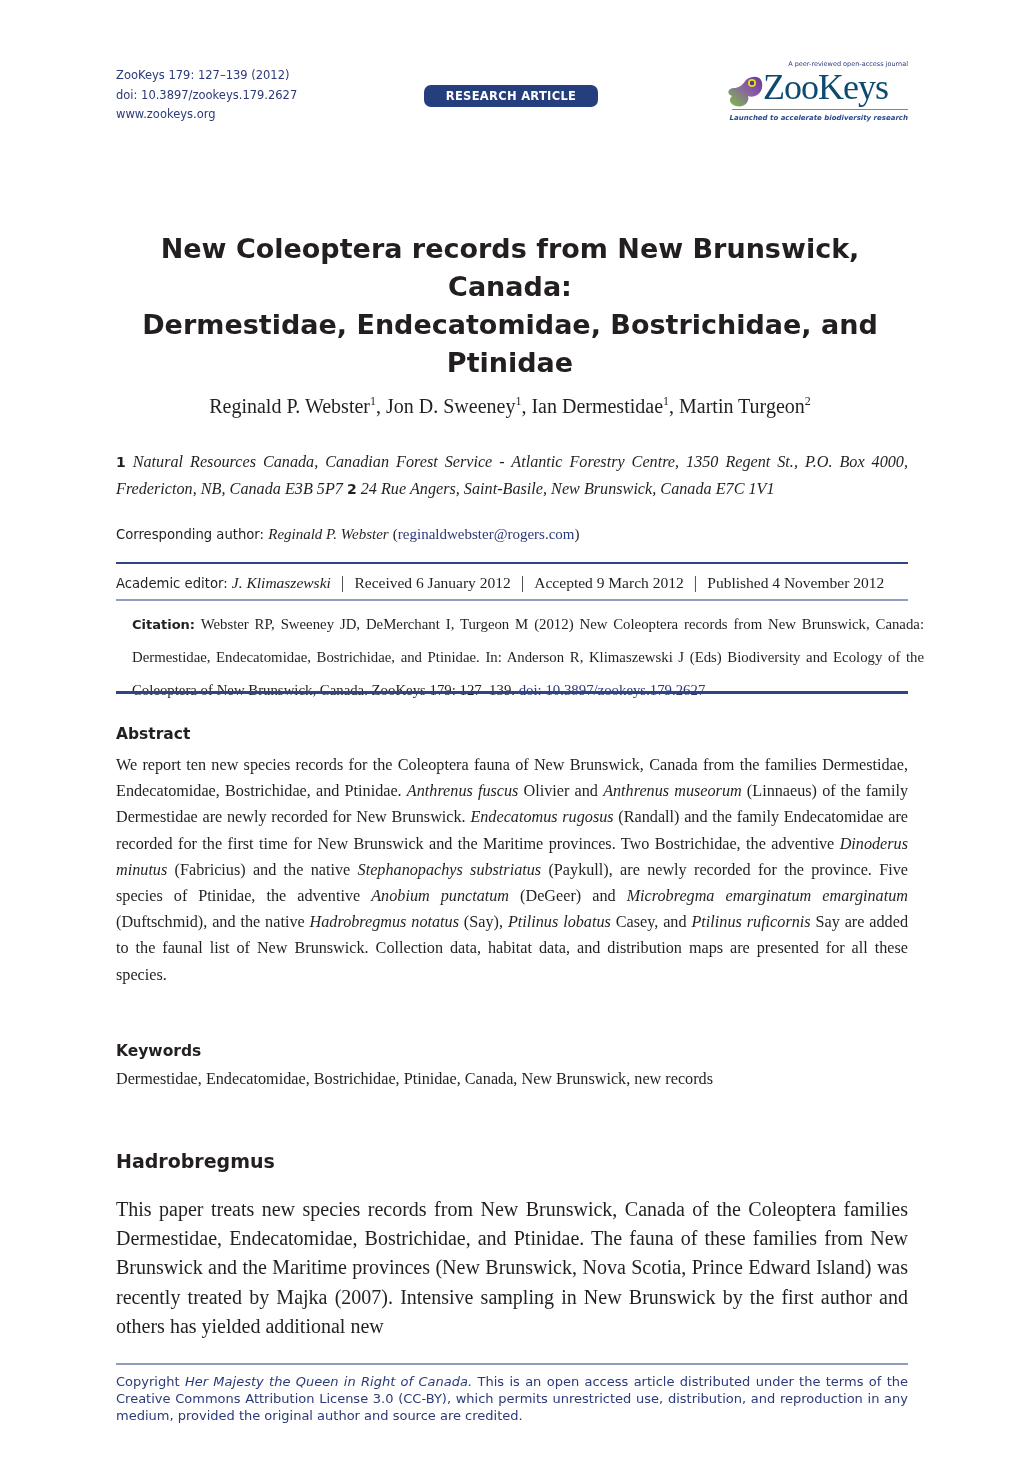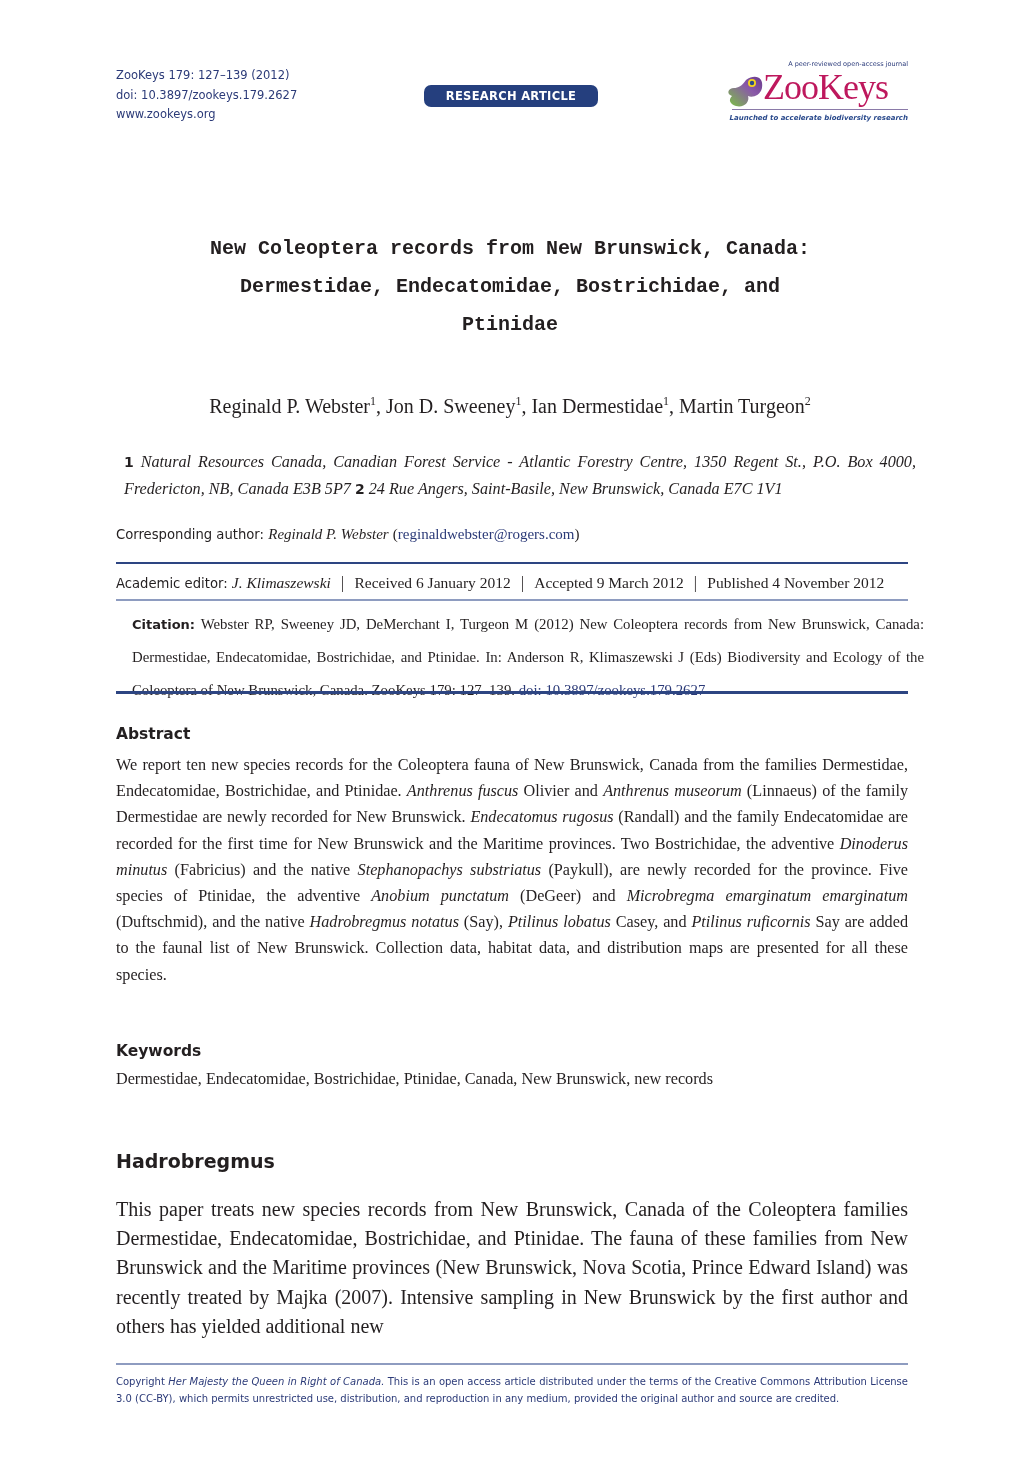--- a/index.html
+++ b/index.html
@@ -8,30 +8,30 @@
   .serif { font-family: "Liberation Serif", "DejaVu Serif", serif; }
   .abs { position: absolute; }
 
   
   .hdr-left { left: 116px; top: 66px; font-size: 11.5px; line-height: 19.5px; color: #2b3a78; }
   .hdr-left div { white-space: nowrap; }
   .badge { left: 424px; top: 85px; width: 174px; height: 22px; background: #253f7e; border-radius: 7px;
            color: #fff; font-size: 11.5px; font-weight: bold; letter-spacing: 0.3px; text-align: center; line-height: 22px; }
   .logo { left: 726px; top: 60px; width: 182px; height: 66px; text-align: center; }
   .logo .tag { position: absolute; right: 0; top: 0; font-size: 6.5px; color: #2a3a7a; white-space: nowrap; }
-  .logo .word { position: absolute; left: 37px; top: 9px; font-size: 36px; color: #be185d; letter-spacing: -1px; line-height: 36px; }
+  .logo .word { position: absolute; left: 37px; top: 9px; font-size: 36px; color: #0c4a6e; letter-spacing: -1px; line-height: 36px; }
   .logo .rule { position: absolute; left: 6px; right: 0; top: 49px; height: 1px; background: #8a7aa8; }
   .logo .launch { position: absolute; right: 0; top: 54px; font-size: 7px; font-style: italic; font-weight: bold; color: #2a4a8c; white-space: nowrap; padding-left: 10px; }
   .logo svg { position: absolute; left: 0; top: 14px; }
 
   
-  .title { left: 100px; width: 820px; top: 230px; text-align: center; font-size: 20px; font-weight: bold; line-height: 38px; color: #231f20; font-family: Liberation Mono, monospace; }
+  .title { left: 100px; width: 820px; top: 230px; text-align: center; font-size: 27px; font-weight: bold; line-height: 38px; color: #231f20; }
   .authors { left: 100px; width: 820px; top: 394px; text-align: center; font-size: 20px; color: #231f20; }
   .authors sup { font-size: 12px; vertical-align: 8px; }
-  .affil { left: 124px; width: 792px; top: 449px; font-size: 16.2px; line-height: 27px; font-style: italic; text-align: justify; }
+  .affil { left: 116px; width: 792px; top: 449px; font-size: 16.2px; line-height: 27px; font-style: italic; text-align: justify; }
   .affil .num { font-style: normal; font-weight: bold; font-family: "DejaVu Sans", sans-serif; font-size: 14px; }
   .corr { left: 116px; top: 518px; font-size: 13.2px; white-space: nowrap; margin-top: 8px; }
   .corr .name { font-family: "Liberation Serif", serif; font-style: italic; font-size: 15px; }
   .corr .email { font-family: "Liberation Serif", serif; font-size: 15px; color: #2b3a78; }
   .corr .paren { font-family: "Liberation Serif", serif; font-size: 15px; }
 
   .rule-dark { left: 116px; width: 792px; height: 2px; background: #2d4582; }
   .rule-light { left: 116px; width: 792px; height: 2px; background: #8e9cc0; }
 
   .editor { left: 116px; top: 574px; font-size: 13.2px; white-space: nowrap; }
@@ -42,21 +42,21 @@
   .citation { left: 116px; width: 792px; top: 608px; font-size: 14.8px; line-height: 33px; text-align: justify; margin-left: 16px; }
   .citation .lbl { font-family: "DejaVu Sans", sans-serif; font-weight: bold; font-size: 13px; }
   .citation .doi { color: #2b3a78; }
 
   .h-small { left: 116px; font-size: 15.5px; font-weight: bold; }
   .abstract { left: 116px; width: 792px; top: 752px; font-size: 16.2px; line-height: 26.2px; text-align: justify; }
   .keywords { left: 116px; width: 792px; top: 1068px; font-size: 16.2px; line-height: 22px; }
   .h-big { left: 116px; top: 1150px; font-size: 19px; font-weight: bold; }
   .intro { left: 116px; width: 792px; top: 1195px; font-size: 20px; line-height: 29.2px; text-align: justify; }
 
-  .footer { left: 116px; width: 792px; top: 1373px; font-size: 10px; line-height: 17px; color: #2b3a78; text-align: justify; }
+  .footer { left: 116px; width: 792px; top: 1373px; font-size: 13px; line-height: 17px; color: #2b3a78; text-align: justify; }
   .it { font-style: italic; }
 </style>
 </head>
 <body>
 
 <div class="abs hdr-left sans">
   <div>ZooKeys 179: 127–139 (2012)</div>
   <div>doi: 10.3897/zookeys.179.2627</div>
   <div>www.zookeys.org</div>
 </div>

